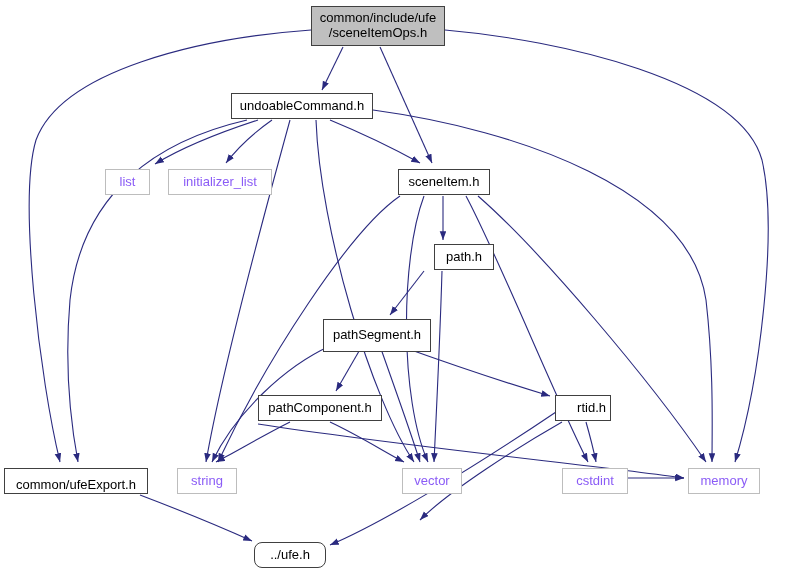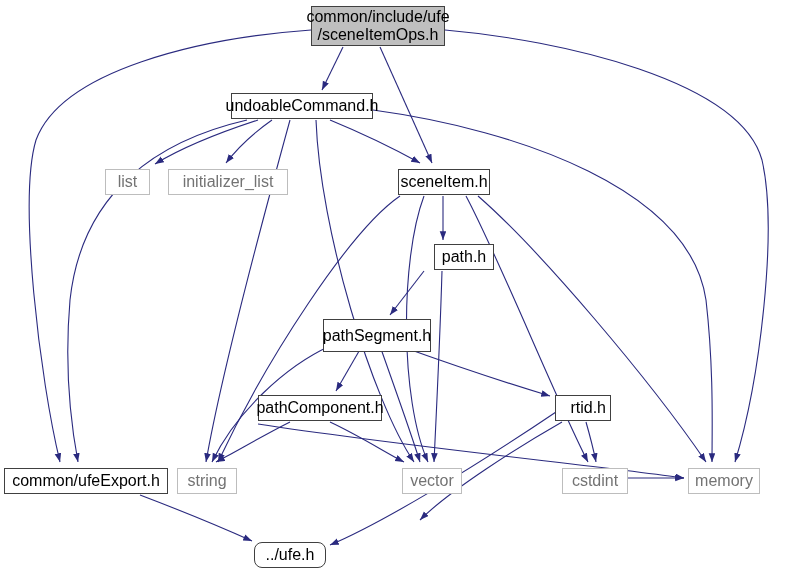--- a/index.html
+++ b/index.html
@@ -1,24 +1,24 @@
 <!DOCTYPE html>
 <html><head>
 <meta charset="utf-8">
 <style>
   html,body{margin:0;padding:0;background:#ffffff;}
   body{width:805px;height:575px;overflow:hidden;font-family:"Liberation Sans",sans-serif;}
   #graph{position:relative;width:805px;height:575px;}
   svg{position:absolute;left:0;top:0;}
   .nodebox{position:absolute;box-sizing:border-box;display:flex;align-items:center;
            justify-content:center;text-align:center;line-height:1.12;}
-  .node-sys{background:#ffffff;border:1px solid #bdbdbd;color:#737373;}
+  .node-sys{background:#ffffff;border:1px solid #bdbdbd;color:#8b5cf6;}
   .node-local{background:#ffffff;border:1.6px solid #404040;color:#000000;}
   .node-root{background:#bfbfbf;border:1.6px solid #404040;color:#000000;}
-  .nodelabel{font-size:16px;white-space:pre-line;padding:0 4px;}
+  .nodelabel{font-size:13px;white-space:pre-line;padding:0 4px;}
 </style>
 </head>
 <body>
 
 <div id="graph">
   <svg id="edges" width="805" height="575">
     <defs>
       <marker id="arrow" markerWidth="9" markerHeight="9" refX="8" refY="3" orient="auto" markerUnits="strokeWidth">
         <path d="M0,0 L0,6 L8,3 z" fill="#2a2a7f"></path>
       </marker>
@@ -60,39 +60,39 @@
       <div class="nodebox node-root" style="left: 311px; top: 6px; width: 134px; height: 40px;">
         <span class="nodelabel">common/include/ufe
 /sceneItemOps.h</span>
       </div>
       <div class="nodebox node-local" style="left: 231px; top: 93px; width: 142px; height: 26px;">
         <span class="nodelabel">undoableCommand.h</span>
       </div>
       <div class="nodebox node-sys" style="left: 105px; top: 169px; width: 45px; height: 26px;">
         <span class="nodelabel">list</span>
       </div>
-      <div class="nodebox node-sys" style="left: 168px; top: 169px; width: 120px; height: 26px; text-align: center;">
+      <div class="nodebox node-sys" style="left: 168px; top: 169px; width: 104px; height: 26px; text-align: center;">
         <span class="nodelabel">initializer_list</span>
       </div>
       <div class="nodebox node-local" style="left: 398px; top: 169px; width: 92px; height: 26px;">
         <span class="nodelabel">sceneItem.h</span>
       </div>
       <div class="nodebox node-local" style="left: 434px; top: 244px; width: 60px; height: 26px; text-align: center;">
         <span class="nodelabel">path.h</span>
       </div>
       <div class="nodebox node-local" style="left: 323px; top: 319px; width: 108px; height: 33px;">
         <span class="nodelabel">pathSegment.h</span>
       </div>
       <div class="nodebox node-local" style="left: 258px; top: 395px; width: 124px; height: 26px;">
         <span class="nodelabel">pathComponent.h</span>
       </div>
       <div class="nodebox node-local" style="left: 555px; top: 395px; width: 56px; height: 26px; justify-content: flex-end;">
         <span class="nodelabel">rtid.h</span>
       </div>
-      <div class="nodebox node-local" style="left: 4px; top: 468px; width: 164px; height: 26px;">
+      <div class="nodebox node-local" style="left: 4px; top: 468px; width: 144px; height: 26px; align-items: flex-end;">
         <span class="nodelabel">common/ufeExport.h</span>
       </div>
       <div class="nodebox node-sys" style="left: 177px; top: 468px; width: 60px; height: 26px;">
         <span class="nodelabel">string</span>
       </div>
       <div class="nodebox node-sys" style="left: 402px; top: 468px; width: 60px; height: 26px;">
         <span class="nodelabel">vector</span>
       </div>
       <div class="nodebox node-sys" style="left: 562px; top: 468px; width: 66px; height: 26px;">
         <span class="nodelabel">cstdint</span>

